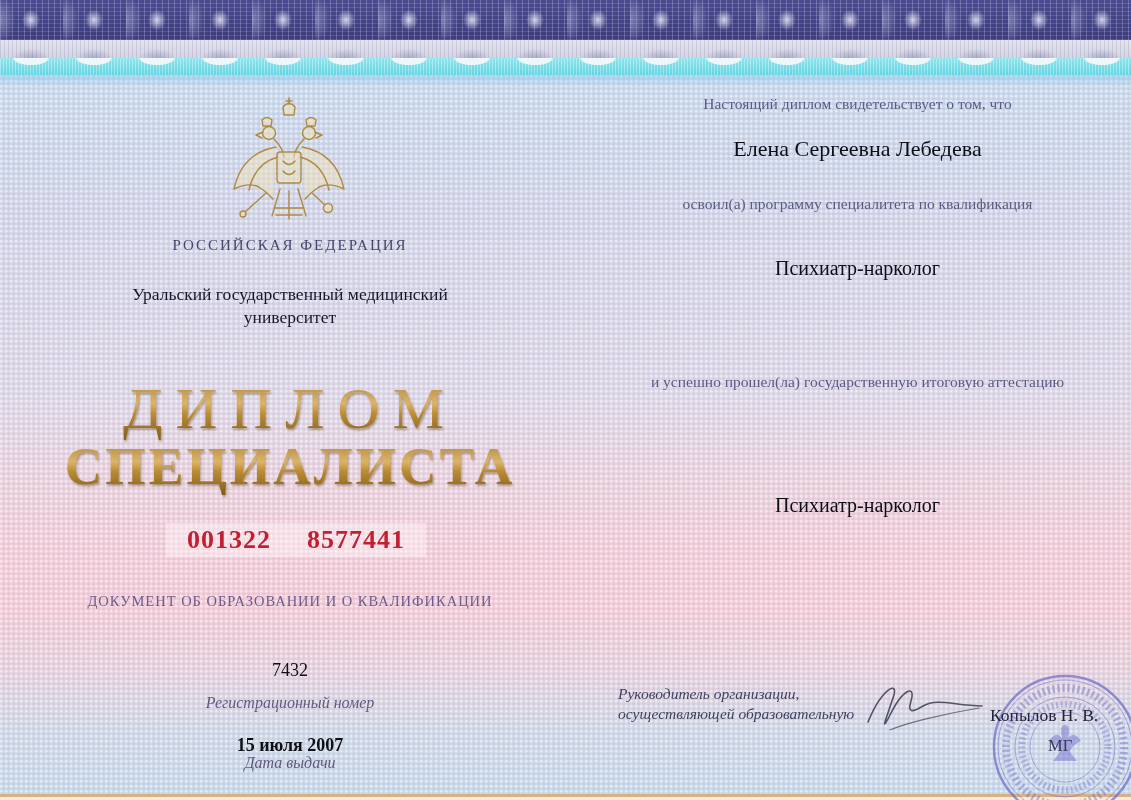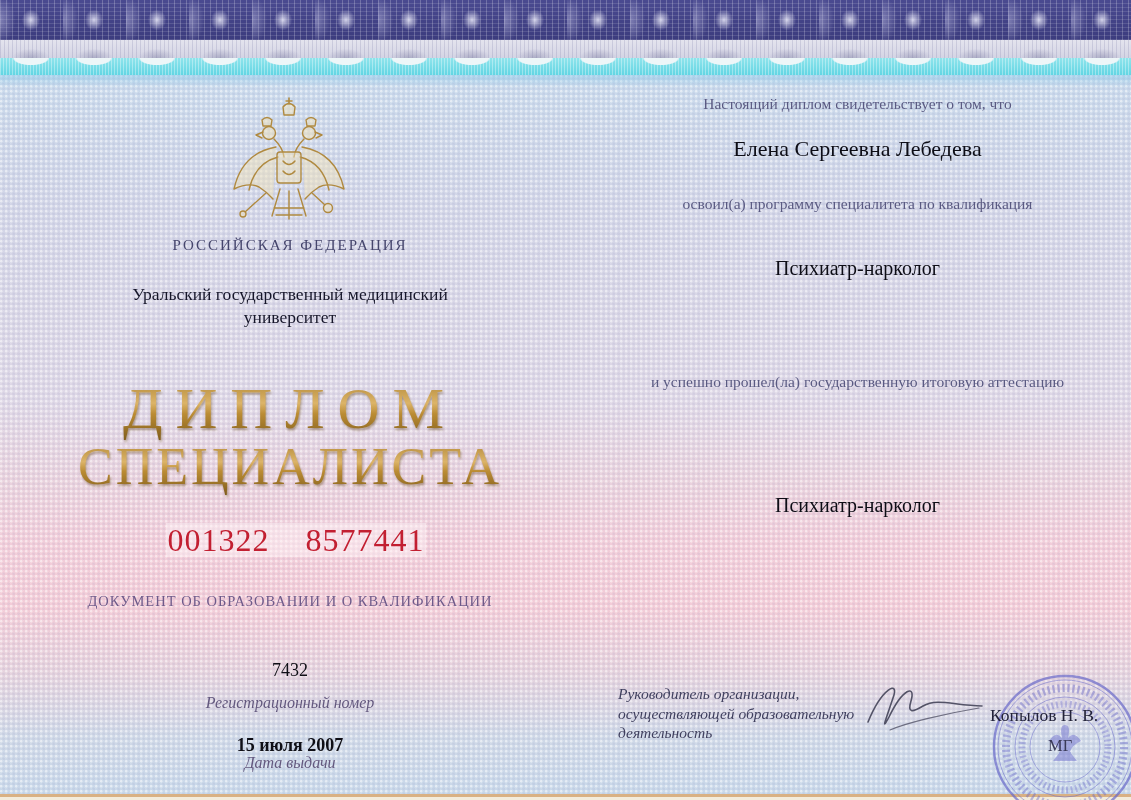--- a/index.html
+++ b/index.html
@@ -67,27 +67,27 @@
   .uni1{top:284px;font-size:17.5px;color:#16162a;}
   .uni2{top:307px;font-size:17.5px;color:#16162a;}
   .gold{
     color:transparent;
     background:linear-gradient(180deg,#a87e2c 0%,#dcb469 42%,#bb8c34 58%,#7c5a1a 100%);
     -webkit-background-clip:text;background-clip:text;
     filter:drop-shadow(1.5px 2px 1px rgba(95,65,15,.45));
     font-weight:400;
   }
   .title1{top:375px;font-size:58px;letter-spacing:13px;}
-  .title2{top:437px;font-size:52px;letter-spacing:3px;}
+  .title2{top:437px;font-size:52px;letter-spacing:3px;font-weight:bold;}
   .num-band{
     left:166px;top:523px;width:260px;height:34px;z-index:3;
     background:rgba(255,246,249,.45);
     display:flex;align-items:center;justify-content:center;gap:36px;
   }
-  .num{font-size:32px;font-weight:normal;color:#c21f31;letter-spacing:1px;}
+  .num{font-size:26px;font-weight:bold;color:#c21f31;letter-spacing:1px;}
   .doc-type{top:593px;font-size:14.5px;letter-spacing:1px;color:#6e5a8a;}
   .reg-label{top:694px;font-size:16px;font-style:italic;color:#63587e;}
   .reg-value{top:660px;font-size:18px;font-weight:normal;color:#0f0f16;}
   .date-label{top:714px;font-size:16px;font-style:italic;color:#63587e;margin-top:40px;}
   .date-value{top:735px;font-size:18px;font-weight:bold;color:#0f0f16;}
   .emblem{left:228px;top:97px;width:122px;height:136px;}
   
   .col-right{left:600px;width:515px;}
   .lbl{color:#5a5a82;font-size:15.5px;}
   .intro{top:95px;}
@@ -168,21 +168,20 @@
   <div class="abs col-right center lbl intro">Настоящий диплом свидетельствует о том, что</div>
   <div class="abs col-right center name">Елена Сергеевна Лебедева</div>
   <div class="abs col-right center lbl program">освоил(а) программу специалитета по квалификация</div>
   <div class="abs col-right center specialty">Психиатр-нарколог</div>
   <div class="abs col-right center lbl attestation">и успешно прошел(ла) государственную итоговую аттестацию</div>
   <div class="abs col-right center qualification">Психиатр-нарколог</div>
 
   <div class="abs head-label">
     <div>Руководитель организации,</div>
     <div>осуществляющей образовательную</div>
-    <div>деятельность</div>
   </div>
 
   <svg class="abs signature" viewBox="0 0 130 64" fill="none" stroke="#45455a" stroke-width="1.6" stroke-linecap="round" opacity="0.9">
     <path d="M10,46 C24,12 42,3 35,22 C29,40 22,58 31,41 C45,12 58,8 53,25 C49,38 55,36 65,30 C79,22 94,29 124,30"></path>
     <path d="M32,54 C48,47 85,38 121,32" stroke-width="1.1" opacity="0.8"></path>
   </svg>
 
   <svg class="abs seal" viewBox="0 0 180 180" opacity="0.85">
     <g fill="none" stroke="#6565c8">
       <circle cx="90" cy="90" r="71" stroke-width="2.4" opacity="0.8"></circle>

